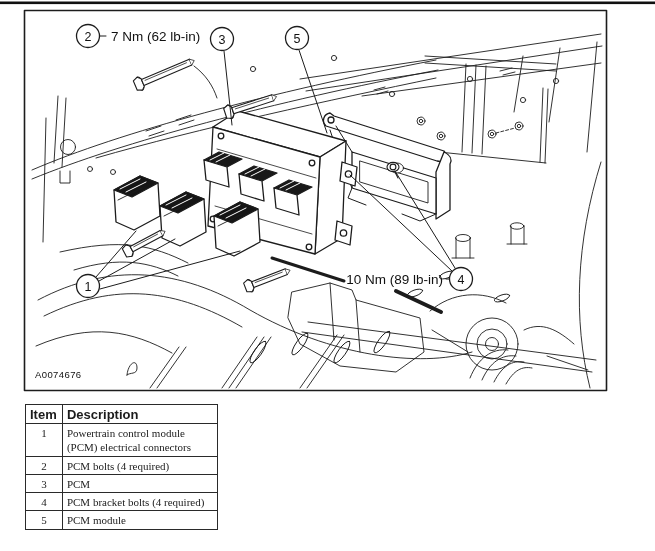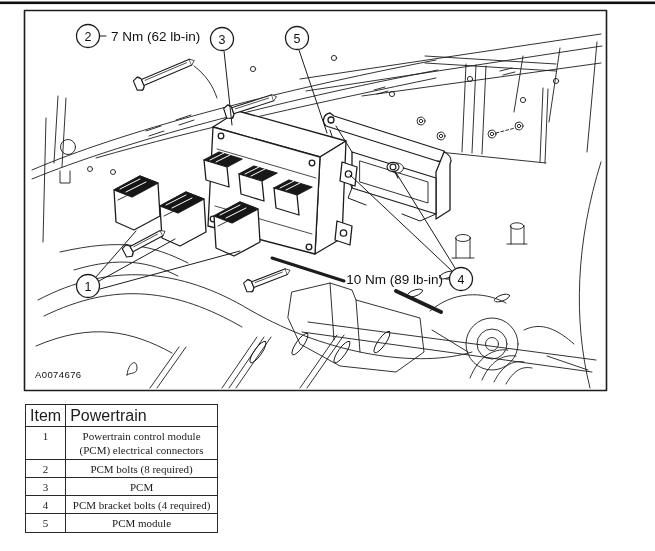--- a/index.html
+++ b/index.html
@@ -5,22 +5,22 @@
   html,body{margin:0;padding:0;background:#ffffff;}
   .page{position:relative;width:655px;height:551px;background:#fff;overflow:hidden;
         font-family:"Liberation Sans",sans-serif;color:#1b1b1b;}
   .figure-wrap{position:absolute;left:0;top:0;width:655px;height:396px;}
   svg text{font-family:"Liberation Sans",sans-serif;fill:#111;}
   .callout-num{font-size:12.5px;}
   .torque{font-size:13.5px;}
   .figid{font-size:9.5px;letter-spacing:.4px;}
   .parts-table{position:absolute;left:25px;top:404px;width:193px;border-collapse:collapse;
                border:1.8px solid #2a2a2a;background:#fff;}
-  .parts-table th,.parts-table td{border:1px solid #2a2a2a;vertical-align:top;text-align:center;}
-  .parts-table th{font-family:"Liberation Sans",sans-serif;font-weight:normal;font-size:16px;
+  .parts-table th,.parts-table td{border:1px solid #2a2a2a;vertical-align:top;}
+  .parts-table th{font-family:"Liberation Sans",sans-serif;font-weight:bold;font-size:13px;
                   text-align:left;padding:2px 4px 1px 4px;}
   .parts-table td{font-family:"Liberation Serif",serif;font-size:11px;line-height:1.3;
                   padding:2px 4px 1px 4px;}
   td.item-cell{text-align:center;width:28px;}
   td.desc-cell{width:152px;}
 </style>
 </head>
 <body>
 
 <div class="page">
@@ -267,31 +267,31 @@
     <text class="torque" x="111" y="41" stroke="none">7 Nm (62 lb-in)</text>
     <text class="torque" x="443" y="284" text-anchor="end" stroke="none">10 Nm (89 lb-in)</text>
     <text class="figid" x="35" y="378" stroke="none">A0074676</text>
   </svg>
   </div>
 
   <table class="parts-table">
     <thead>
       <tr>
         <th>Item</th>
-        <th>Powertrain</th>
+        <th>Description</th>
       </tr>
     </thead>
     <tbody>
       <tr>
         <td class="item-cell">1</td>
         <td class="desc-cell">Powertrain control module (PCM) electrical connectors</td>
       </tr>
       <tr>
         <td class="item-cell">2</td>
-        <td class="desc-cell">PCM bolts (8 required)</td>
+        <td class="desc-cell">PCM bolts (4 required)</td>
       </tr>
       <tr>
         <td class="item-cell">3</td>
         <td class="desc-cell">PCM</td>
       </tr>
       <tr>
         <td class="item-cell">4</td>
         <td class="desc-cell">PCM bracket bolts (4 required)</td>
       </tr>
       <tr>

